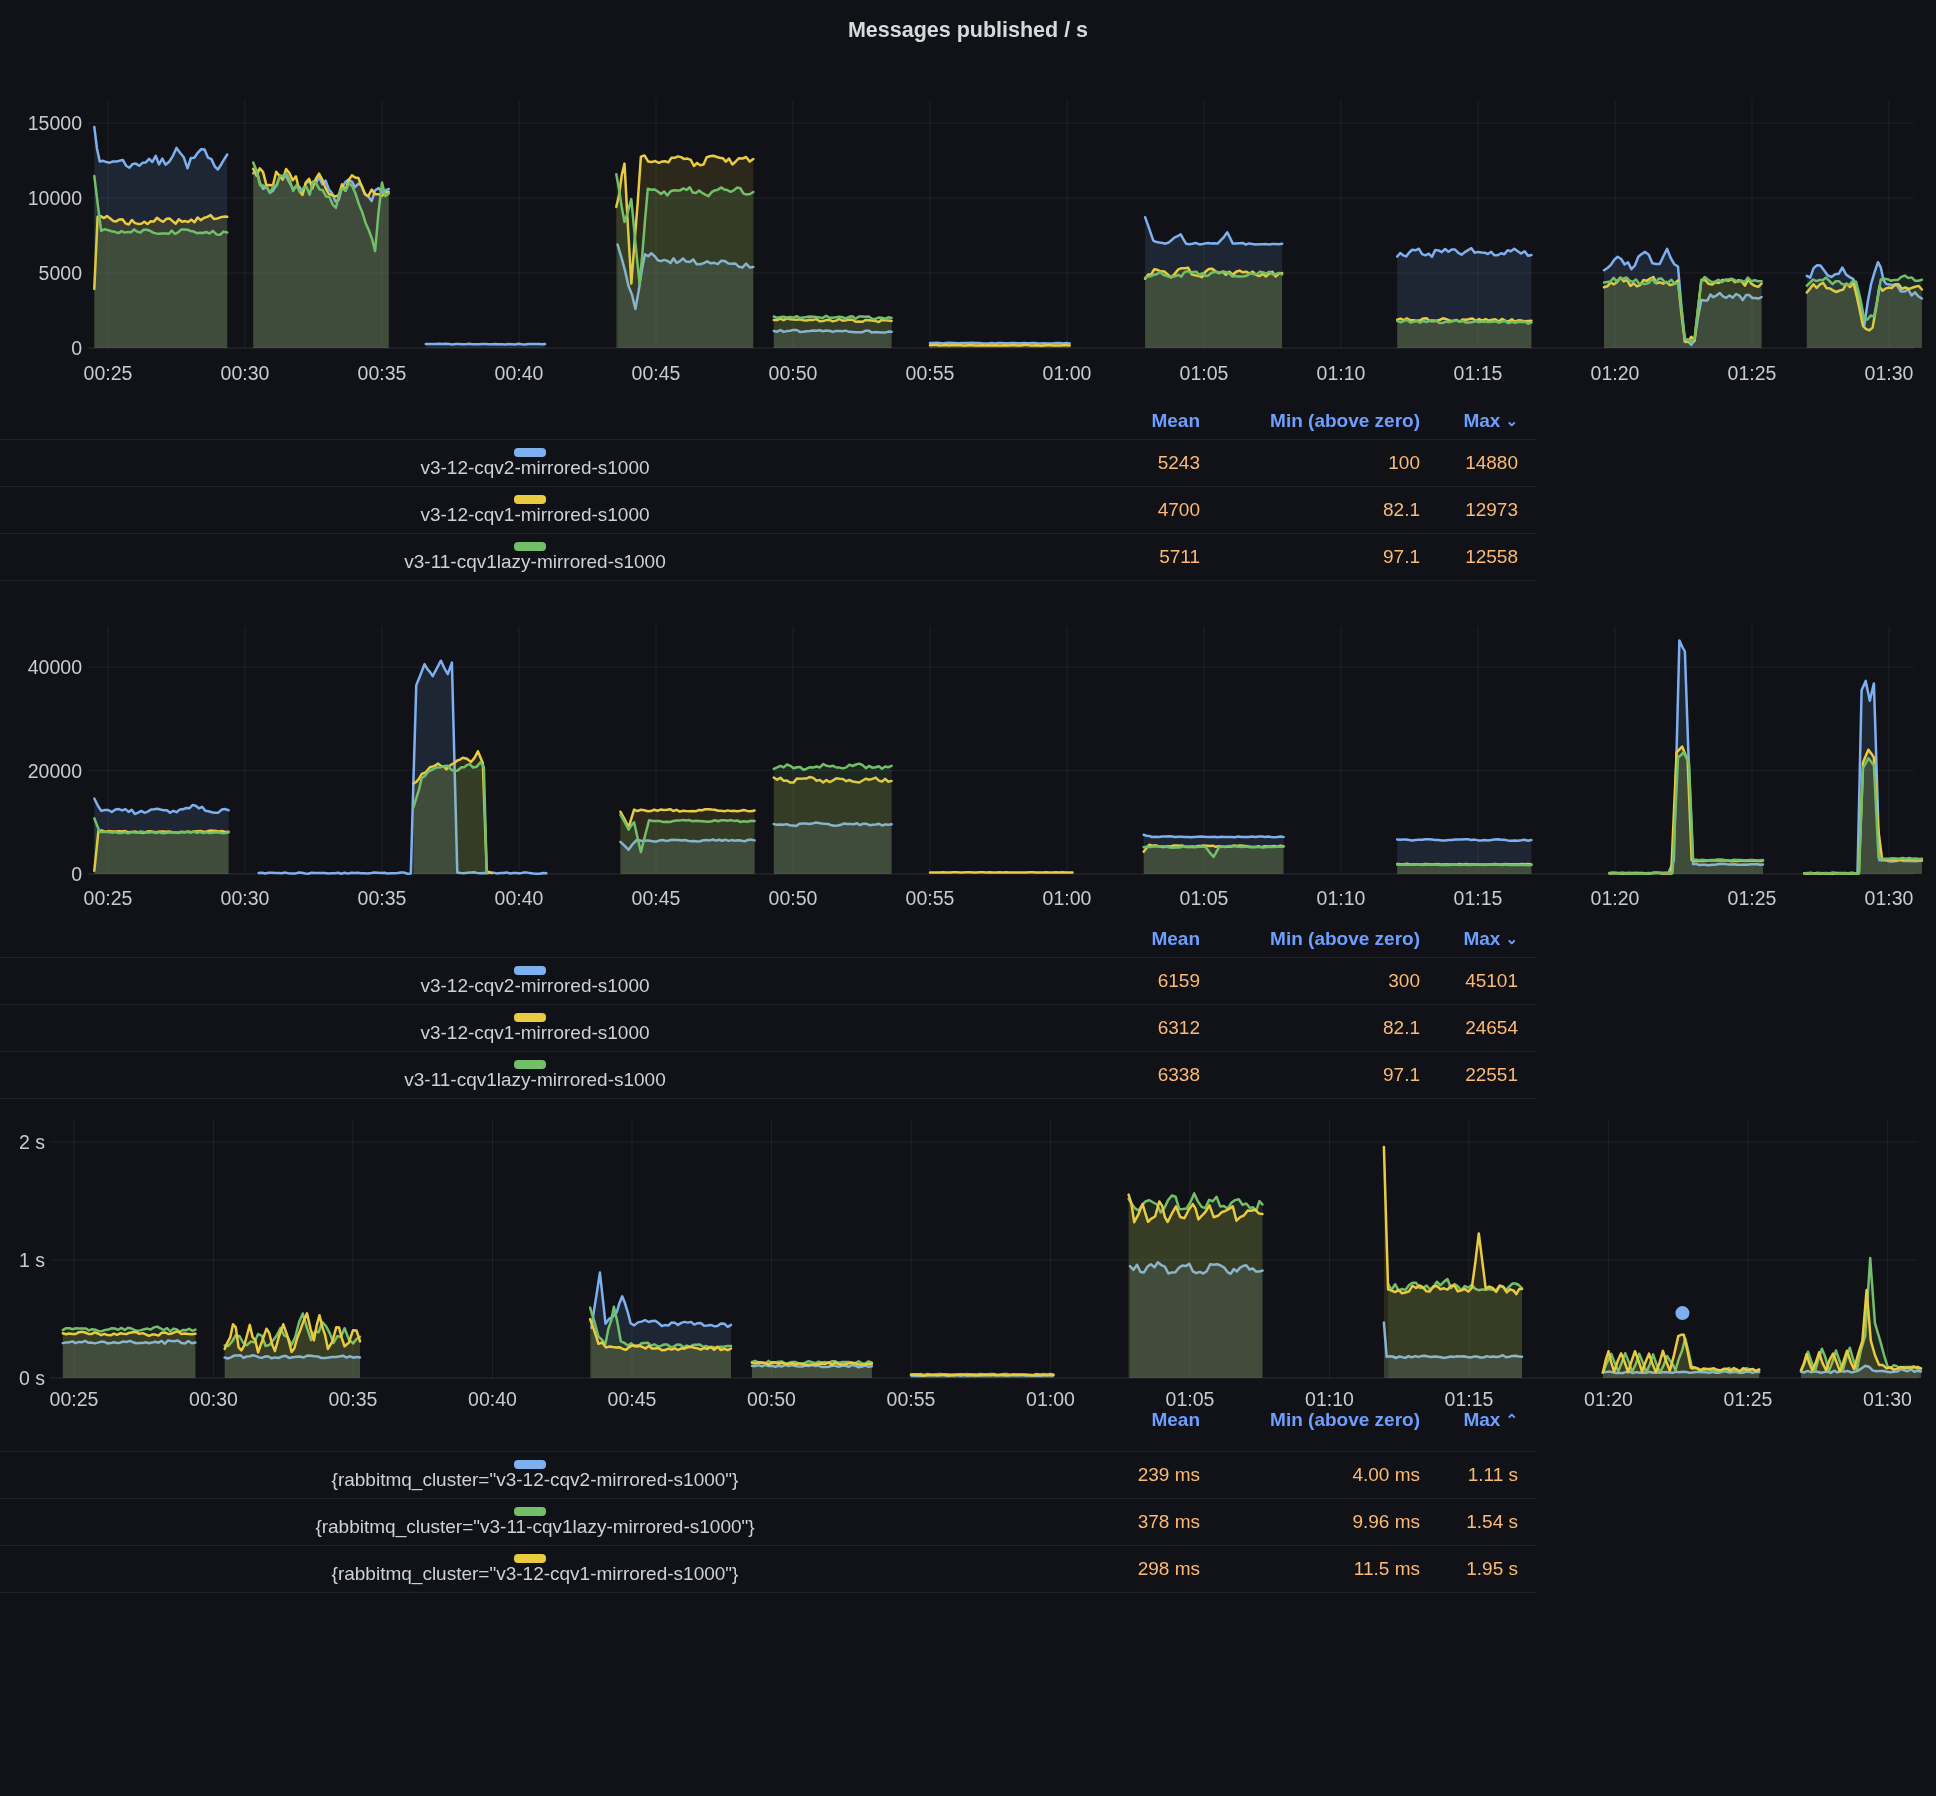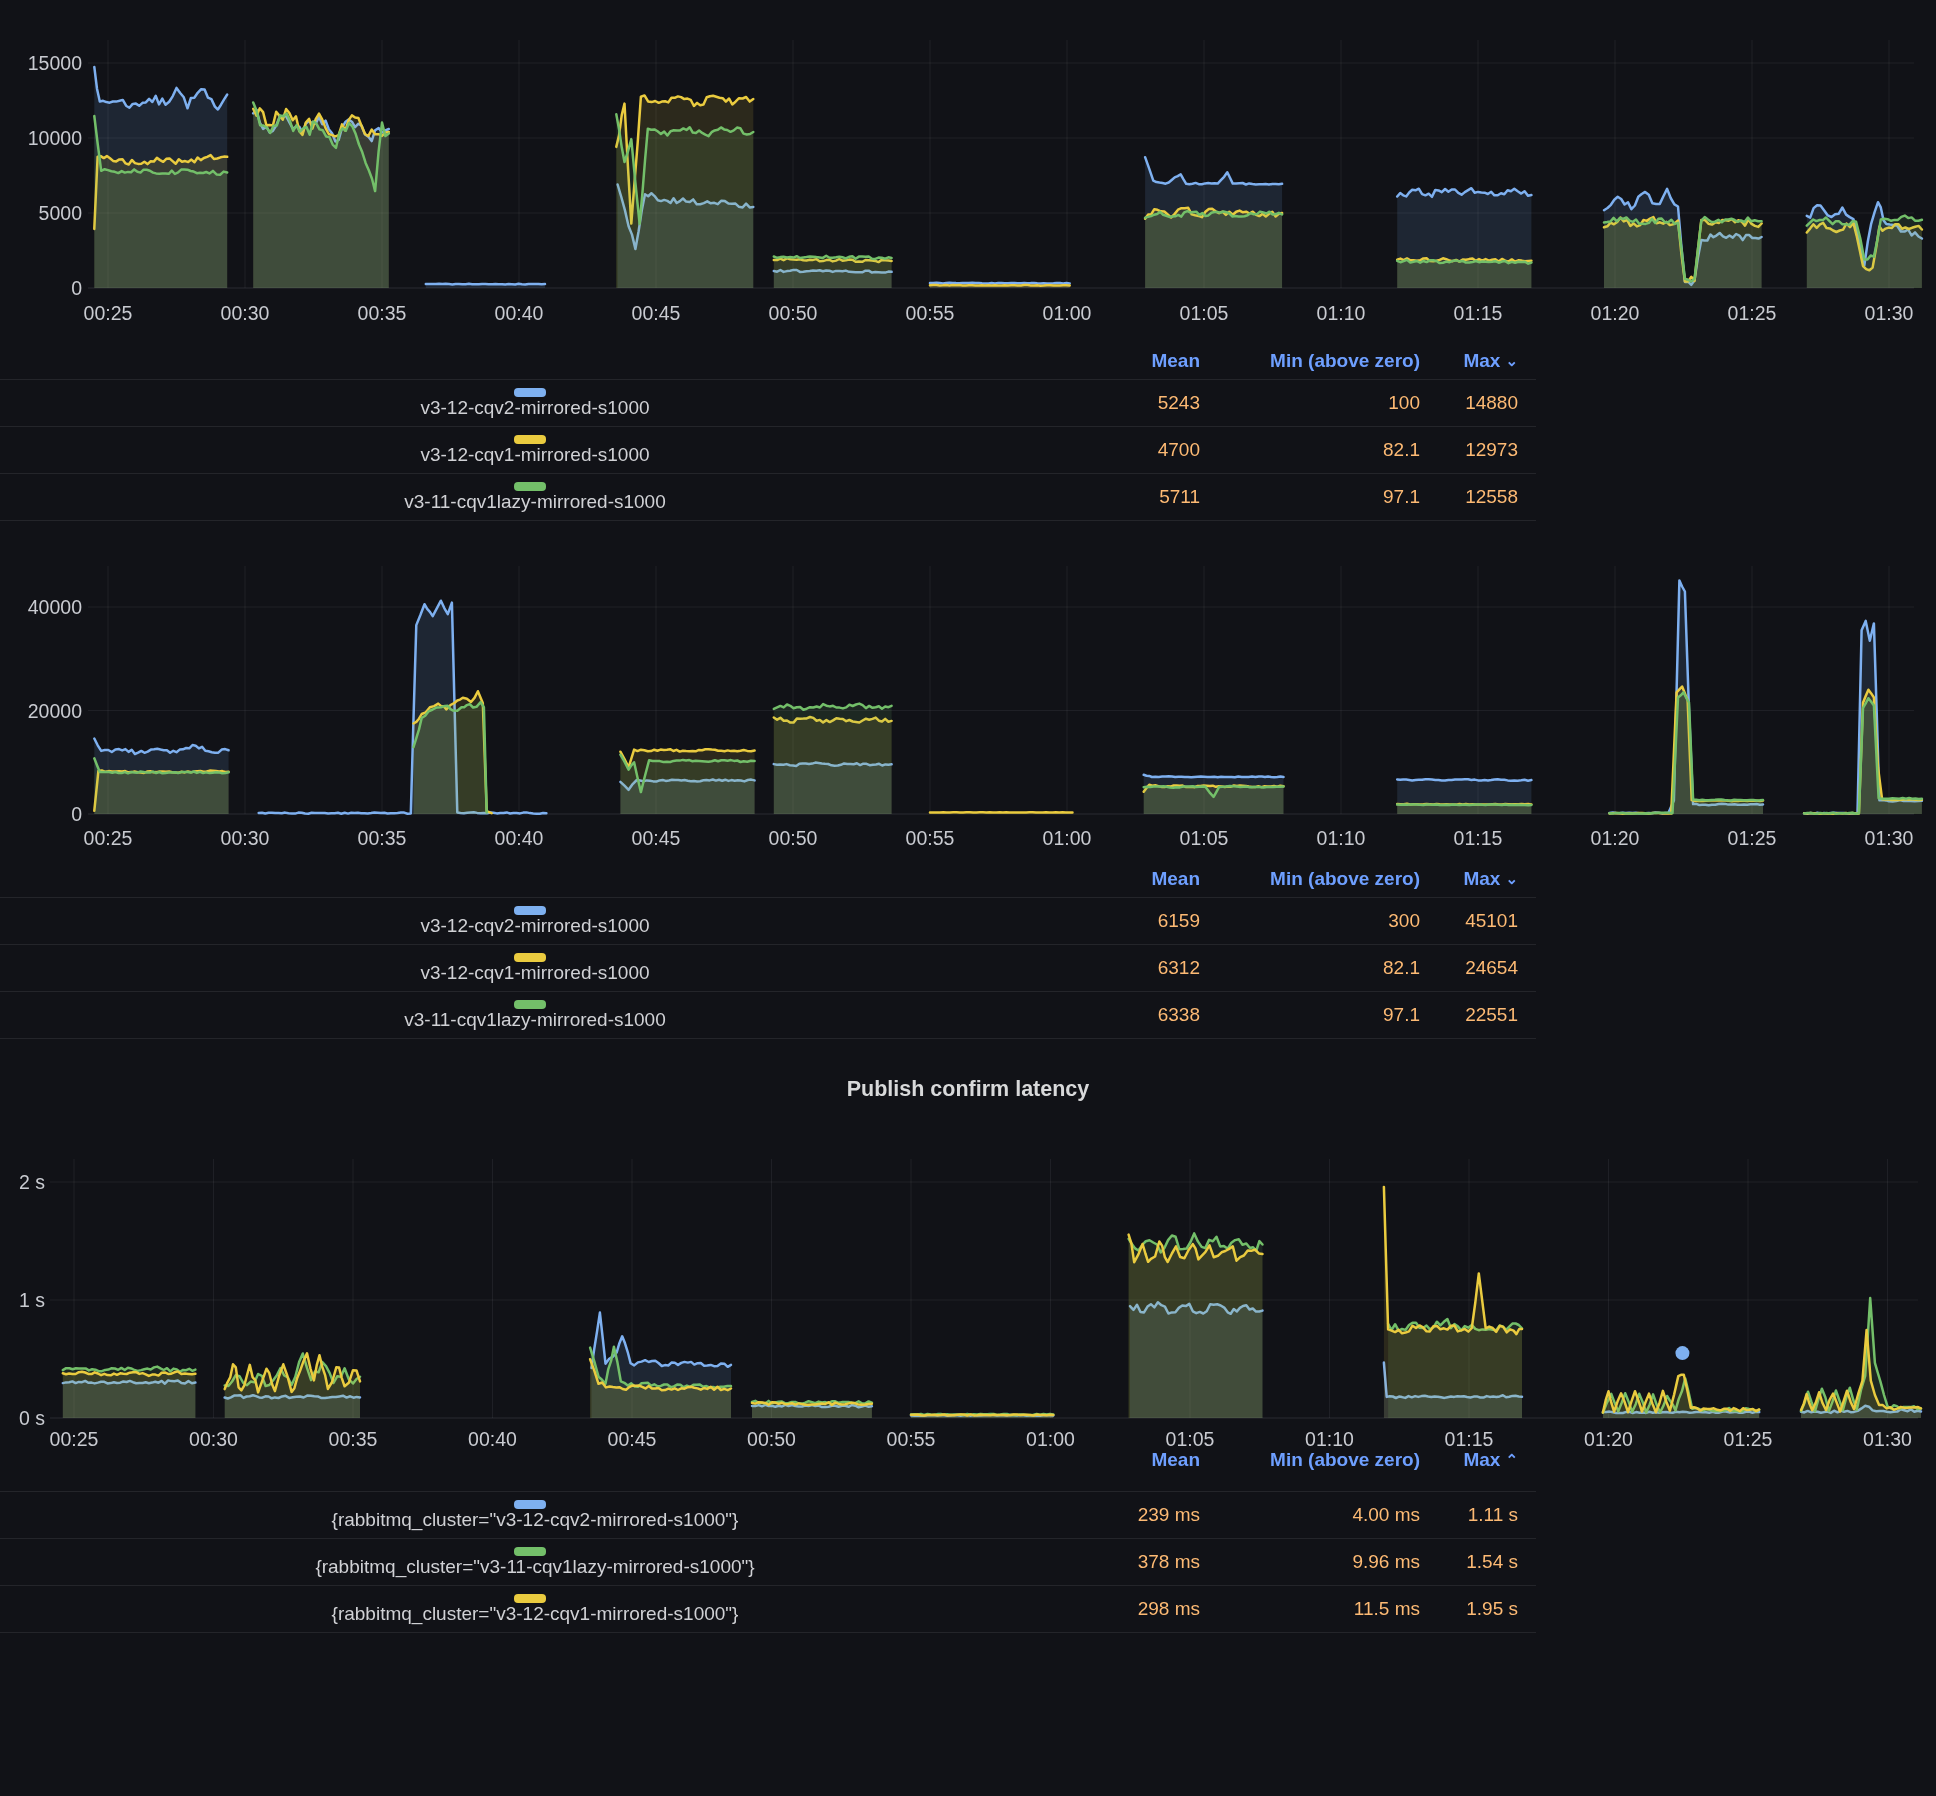--- a/index.html
+++ b/index.html
@@ -43,20 +43,21 @@
     margin-right:11px;flex:0 0 auto;cursor:pointer;
   }
   .series-name{cursor:pointer;white-space:nowrap;}
   .lg-row .lg-val{color:#fdba74;}
   .filler{height:16px;}
 </style>
 </head>
 <body>
 
 <div class="panel">
+  <div class="panel-title pt-0">Messages published / s</div>
   <svg id="chart-0" width="1936" height="335" viewBox="0 0 1936 335">
       <line x1="88" x2="1914" y1="288" y2="288" stroke="rgba(204,204,220,0.14)" stroke-width="1"></line>
       <text x="82" y="295" text-anchor="end" fill="#c9cbd1" font-size="19.5">0</text>
       <line x1="88" x2="1914" y1="213" y2="213" stroke="rgba(204,204,220,0.08)" stroke-width="1"></line>
       <text x="82" y="220" text-anchor="end" fill="#c9cbd1" font-size="19.5">5000</text>
       <line x1="88" x2="1914" y1="138" y2="138" stroke="rgba(204,204,220,0.08)" stroke-width="1"></line>
       <text x="82" y="145" text-anchor="end" fill="#c9cbd1" font-size="19.5">10000</text>
       <line x1="88" x2="1914" y1="63" y2="63" stroke="rgba(204,204,220,0.08)" stroke-width="1"></line>
       <text x="82" y="70" text-anchor="end" fill="#c9cbd1" font-size="19.5">15000</text>
       <line x1="108" x2="108" y1="40" y2="288" stroke="rgba(204,204,220,0.08)" stroke-width="1"></line>
@@ -301,21 +302,20 @@
           </span>
           <span class="lg-val">6338</span>
           <span class="lg-val">97.1</span>
           <span class="lg-val">22551</span>
         </div>
       </div>
   </div>
 </div>
 
 <div class="panel">
-  <div class="panel-title pt-2">Publish confirm latency</div>
   <svg id="chart-2" width="1936" height="318" viewBox="0 0 1936 318">
       <line x1="50" x2="1918" y1="279" y2="279" stroke="rgba(204,204,220,0.14)" stroke-width="1"></line>
       <text x="45" y="286" text-anchor="end" fill="#c9cbd1" font-size="19.5">0 s</text>
       <line x1="50" x2="1918" y1="161" y2="161" stroke="rgba(204,204,220,0.08)" stroke-width="1"></line>
       <text x="45" y="168" text-anchor="end" fill="#c9cbd1" font-size="19.5">1 s</text>
       <line x1="50" x2="1918" y1="43" y2="43" stroke="rgba(204,204,220,0.08)" stroke-width="1"></line>
       <text x="45" y="50" text-anchor="end" fill="#c9cbd1" font-size="19.5">2 s</text>
       <line x1="74" x2="74" y1="20" y2="279" stroke="rgba(204,204,220,0.08)" stroke-width="1"></line>
       <text x="74" y="307" text-anchor="middle" fill="#c9cbd1" font-size="19.5">00:25</text>
       <line x1="213.5" x2="213.5" y1="20" y2="279" stroke="rgba(204,204,220,0.08)" stroke-width="1"></line>

